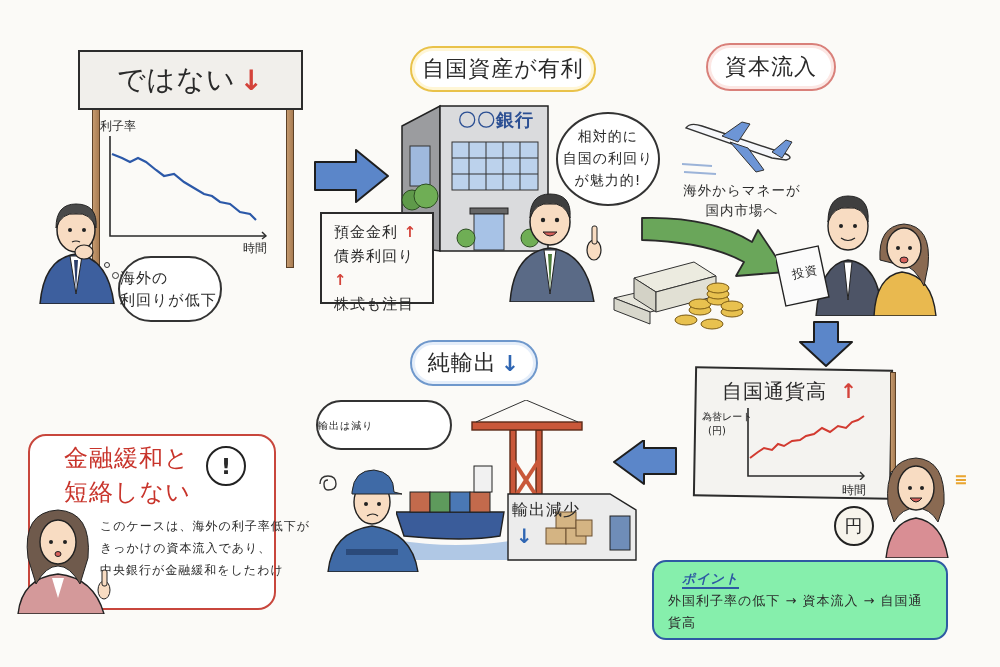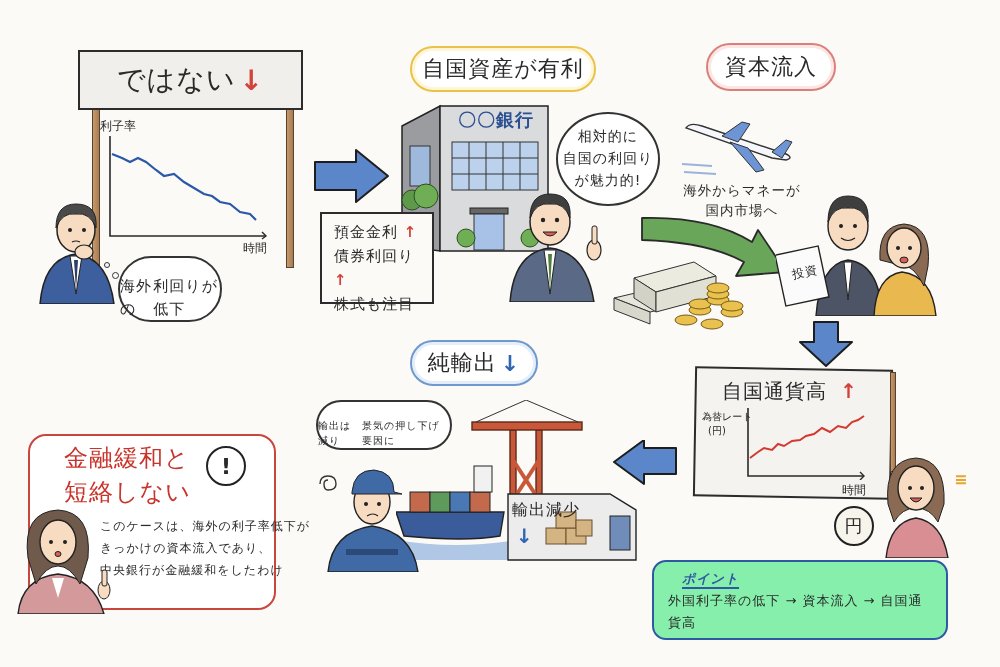--- a/index.html
+++ b/index.html
@@ -7,21 +7,21 @@
   body { position: relative; font-family: "DejaVu Sans", "Liberation Sans", sans-serif; color: #2a2a2a; }
   .abs { position: absolute; }
   .hand { font-family: "DejaVu Sans", sans-serif; letter-spacing: 1px; }
 
   
   .sign-board { left: 78px; top: 50px; width: 225px; height: 60px; background: #f1efeb; border: 2px solid #2c2c2c; display:flex; align-items:center; justify-content:center; font-size: 28px; }
   .post { width: 8px; background: linear-gradient(90deg,#c59a6f,#a87c52); border: 1px solid #5b4128; }
   .arrow-red { color: #d4433a; font-weight: bold; }
   .arrow-blue { color: #2f66b3; font-weight: bold; }
 
-  .thought-cloud { background: #fff; border: 2px solid #333; border-radius: 40px; display:flex; flex-direction:row; align-items:flex-end; justify-content:center; font-size: 15px; line-height: 1.5; }
+  .thought-cloud { background: #fff; border: 2px solid #333; border-radius: 40px; display:flex; flex-direction:column; align-items:flex-start; justify-content:center; font-size: 15px; line-height: 1.5; }
 
   
   .cloud-title { display:flex; align-items:center; justify-content:center; font-size: 22px; border-radius: 30px; background:#fff; }
   .cloud-yellow { border: 2.5px solid #e9c24a; box-shadow: 0 0 0 3px #fff6d6 inset; }
   .cloud-red { border: 2.5px solid #d9807a; box-shadow: 0 0 0 3px #fce7e4 inset; }
   .cloud-blue { border: 2.5px solid #6f98cc; box-shadow: 0 0 0 3px #e5eefa inset; }
 
   .small-sign { background:#fbfaf7; border: 2px solid #2c2c2c; font-size: 15px; line-height: 24px; padding: 6px 12px; }
   .speech { background:#fff; border: 2px solid #333; border-radius: 50%; display:flex; flex-direction:column; align-items:center; justify-content:center; font-size: 14px; line-height: 1.55; text-align:center; }
 
@@ -212,21 +212,20 @@
 <svg class="abs" style="left:610px; top:440px;" width="70" height="46">
   <path d="M66 8 L34 8 L34 0 L4 22 L34 44 L34 34 L66 34 Z" fill="#5b86c9" stroke="#1e1e1e" stroke-width="2" stroke-linejoin="round"></path>
 </svg>
 
 <div class="abs cloud-title cloud-blue hand" style="left:410px; top:340px; width:128px; height:46px;">
   <span>純輸出</span>
   <span class="arrow-blue" style="margin-left:4px;">↓</span>
 </div>
 <div class="abs thought-cloud hand" style="left:316px; top:400px; width:136px; height:50px; font-size:10px;">
   <span>輸出は減り</span>
-  <span>景気の押し下げ要因に</span>
 </div>
 
 <svg class="abs" style="left:396px; top:400px;" width="250" height="170">
   <g stroke="#5c2a18" stroke-width="1.4" fill="#c9583a">
     <rect x="114" y="30" width="6" height="120"></rect>
     <rect x="140" y="30" width="6" height="120"></rect>
     <rect x="76" y="22" width="110" height="8"></rect>
     <line x1="117" y1="60" x2="143" y2="100" stroke="#c9583a" stroke-width="4"></line>
     <line x1="143" y1="60" x2="117" y2="100" stroke="#c9583a" stroke-width="4"></line>
     <line x1="130" y1="0" x2="80" y2="22" stroke="#333" stroke-width="1"></line>

